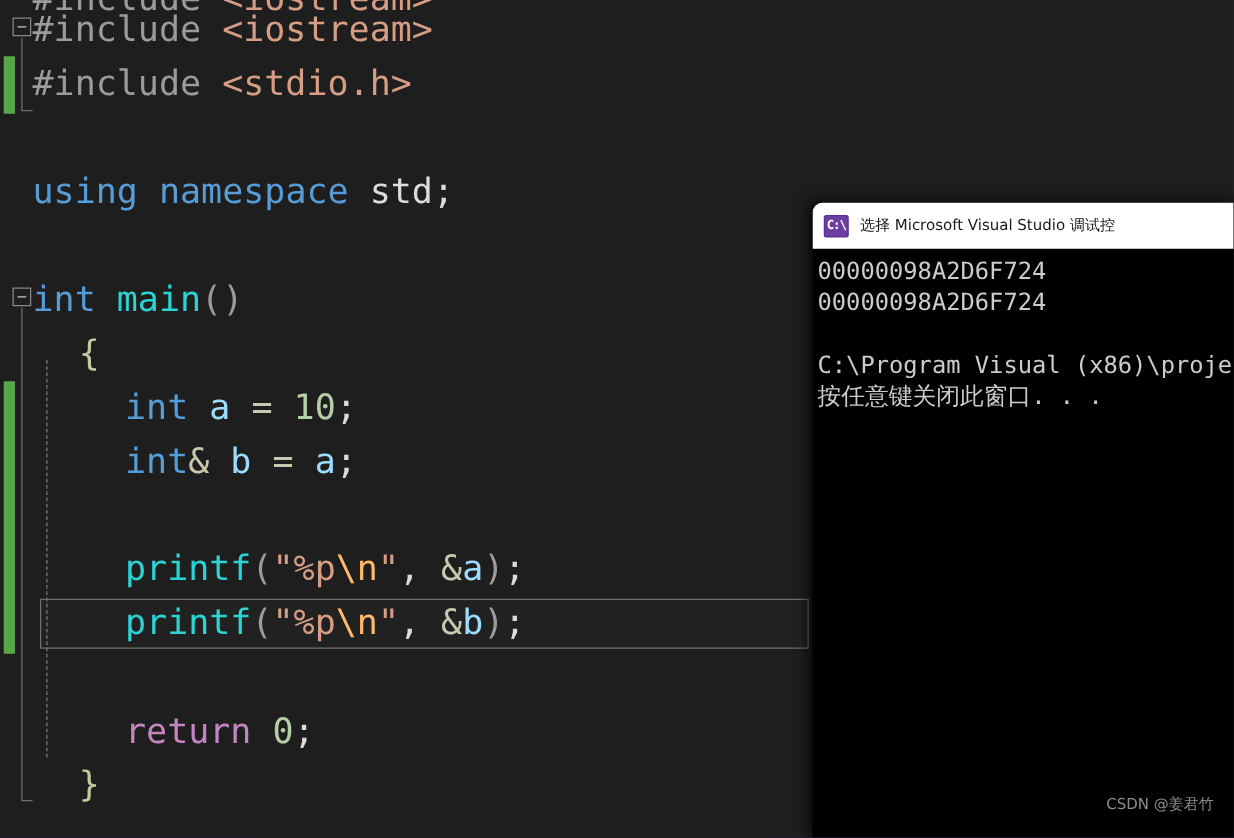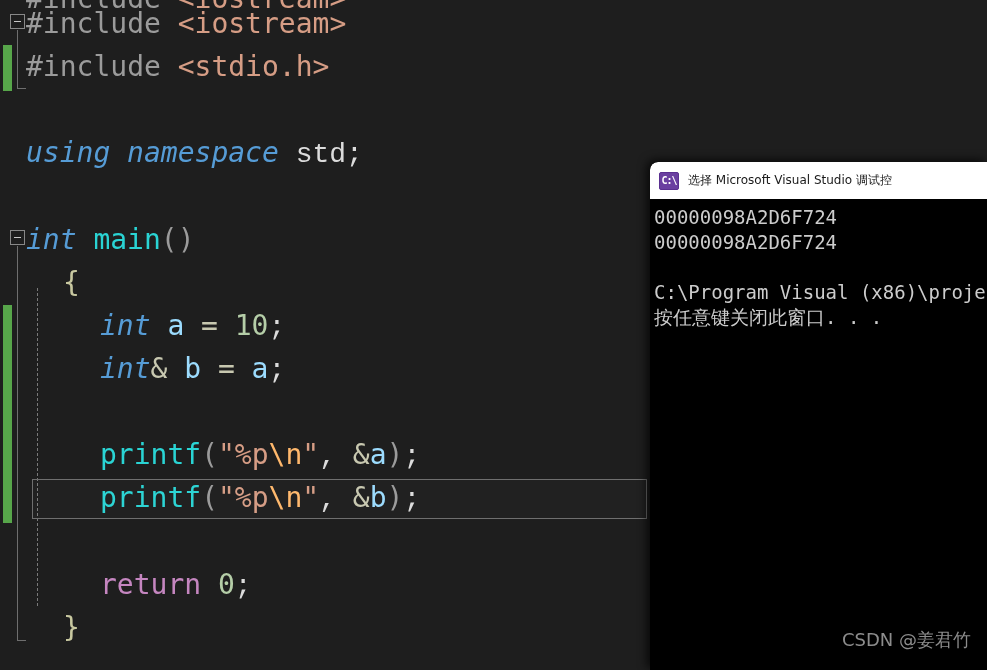--- a/index.html
+++ b/index.html
@@ -25,22 +25,22 @@
   }
   .line {
     position:absolute; left:0; height:43px;
     display:block; white-space:pre;
     padding-left:26px;
   }
 
   
   .t-pp      { color:#9b9b9b; }     
   .t-inc     { color:#d69d85; }     
-  .t-kw      { color:#569cd6;font-style:italic; }     
-  .t-plain   { color:#dcdcdc;font-family:Liberation Mono, monospace; }     
+  .t-kw      { color:#569cd6; }     
+  .t-plain   { color:#dcdcdc; }     
   .t-func2   { color:#2ad4d4; }
   .t-num     { color:#b5cea8;text-align:right; }     
   .t-var     { color:#9cdcfe; }     
   .t-op      { color:#c8c8b0; }     
   .t-str     { color:#d69d85; }     
   .t-esc     { color:#ffb86c; }     
   .t-ret     { color:#c586c0; }     
   .t-paren   { color:#9b9b9b; }
   .t-brace   { color:#c8c8a0; }
 
@@ -109,21 +109,21 @@
     line-height:25px;
     color:#cccccc;
     white-space:pre;
   }
   .console-body div { white-space:pre; }
   .console-blank { height:25px; }
 
   
   .watermark {
     position:absolute; right:16px; bottom:18px;
-    color:#8c8c8c; font-size:18px;
+    color:#8c8c8c; font-size:12px;
     font-family:"DejaVu Sans", sans-serif;
     white-space:nowrap;
   }
 </style>
 </head>
 <body>
 
 <div id="root">
 
   <div class="editor">

